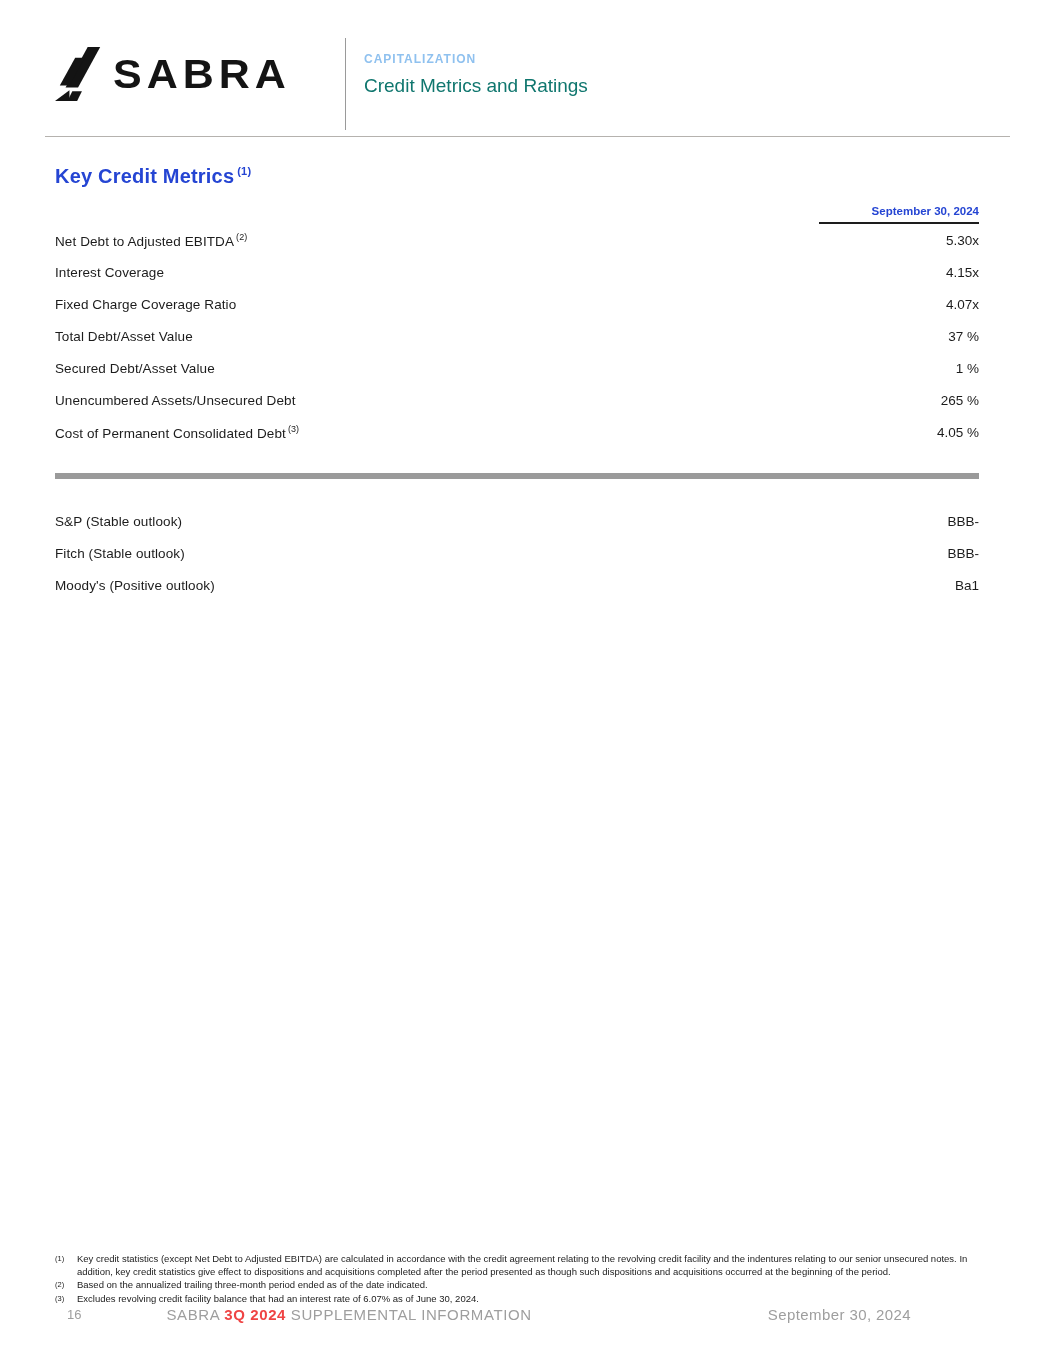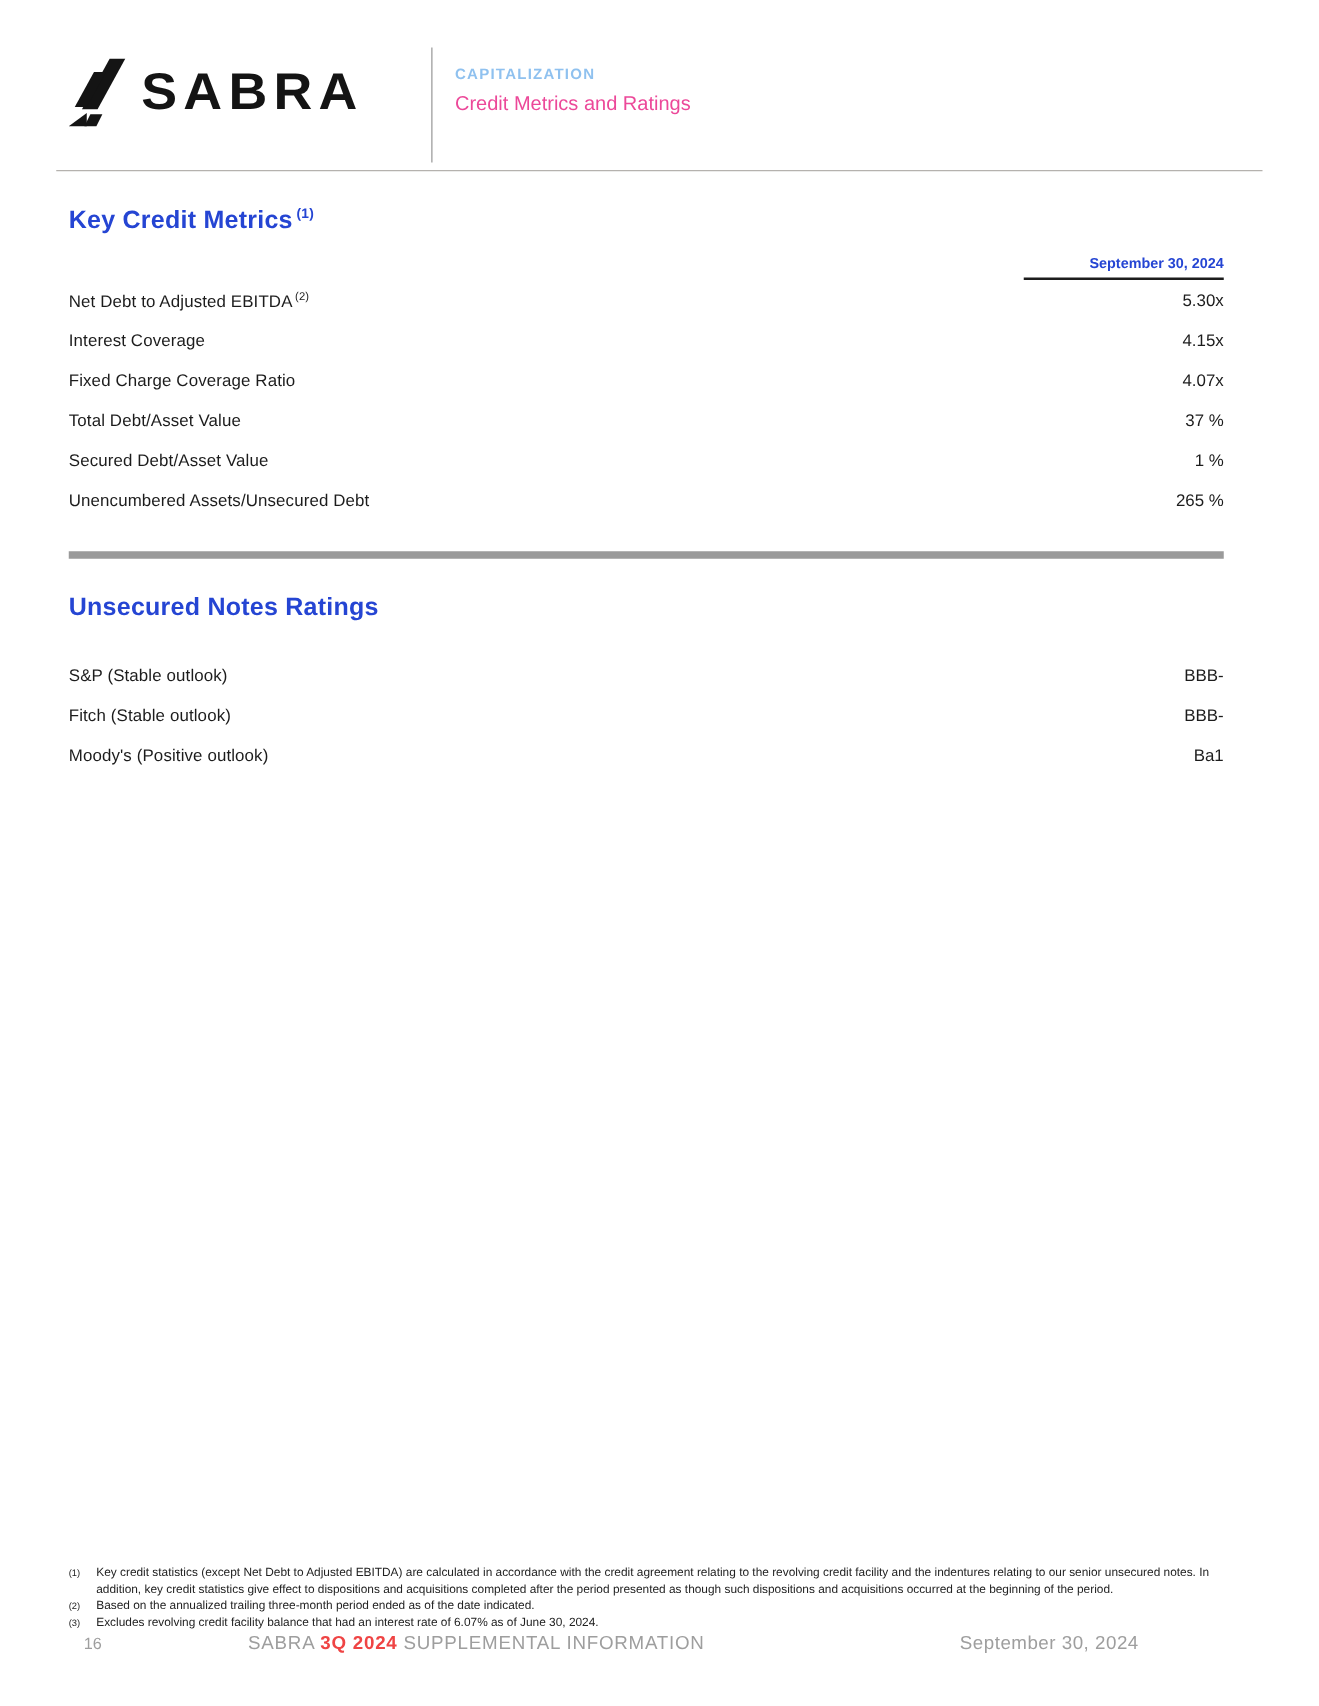--- a/index.html
+++ b/index.html
@@ -45,22 +45,22 @@
   }
   .title-block { margin-left: 18px; padding-top: 12px; }
   .section-title {
     color: #8fc1ef;
     font-size: 12px;
     font-weight: bold;
     letter-spacing: 1px;
   }
   .section-subtitle {
     margin-top: 9px;
-    font-size: 16px;
-    color: #ec4899;
+    font-size: 19px;
+    color: #0f766e;
   }
   .header-rule {
     margin: 0 0 0 45px;
     width: 965px;
     height: 0;
     border-top: 1.5px solid #b5b2ae;
   }
 
   
   .content { padding: 0 45px 0 55px; }
@@ -141,21 +141,20 @@
 
   
   .footer {
     position: absolute;
     top: 1306px;
     left: 55px;
     right: 45px;
     display: flex;
     align-items: center;
     color: #9e9e9e;
-    gap: 32px;
   }
   .page-number {
     font-size: 13px;
     margin-left: 12px;
     color: #9e9e9e;
   }
   .footer-center {
     margin-left: 85px;
     font-size: 15px;
     letter-spacing: 0.6px;
@@ -221,25 +220,28 @@
         <span class="row-value">37 %</span>
       </div>
       <div class="metric-row">
         <span class="row-label"><span>Secured Debt/Asset Value</span></span>
         <span class="row-value">1 %</span>
       </div>
       <div class="metric-row">
         <span class="row-label"><span>Unencumbered Assets/Unsecured Debt</span></span>
         <span class="row-value">265 %</span>
       </div>
+      <div class="metric-row">
+        <span class="row-label"><span>Cost of Permanent Consolidated Debt</span><span class="fsup">(3)</span></span>
+        <span class="row-value">4.05 %</span>
+      </div>
     </div>
 
     <div class="thick-divider"></div>
 
-    <h2 class="blue-heading unr-heading">Unsecured Notes Ratings</h2>
 
     <div class="ratings-table">
       <div class="rating-row">
         <span class="row-label">S&amp;P (Stable outlook)</span>
         <span class="row-value">BBB-</span>
       </div>
       <div class="rating-row">
         <span class="row-label">Fitch (Stable outlook)</span>
         <span class="row-value">BBB-</span>
       </div>

